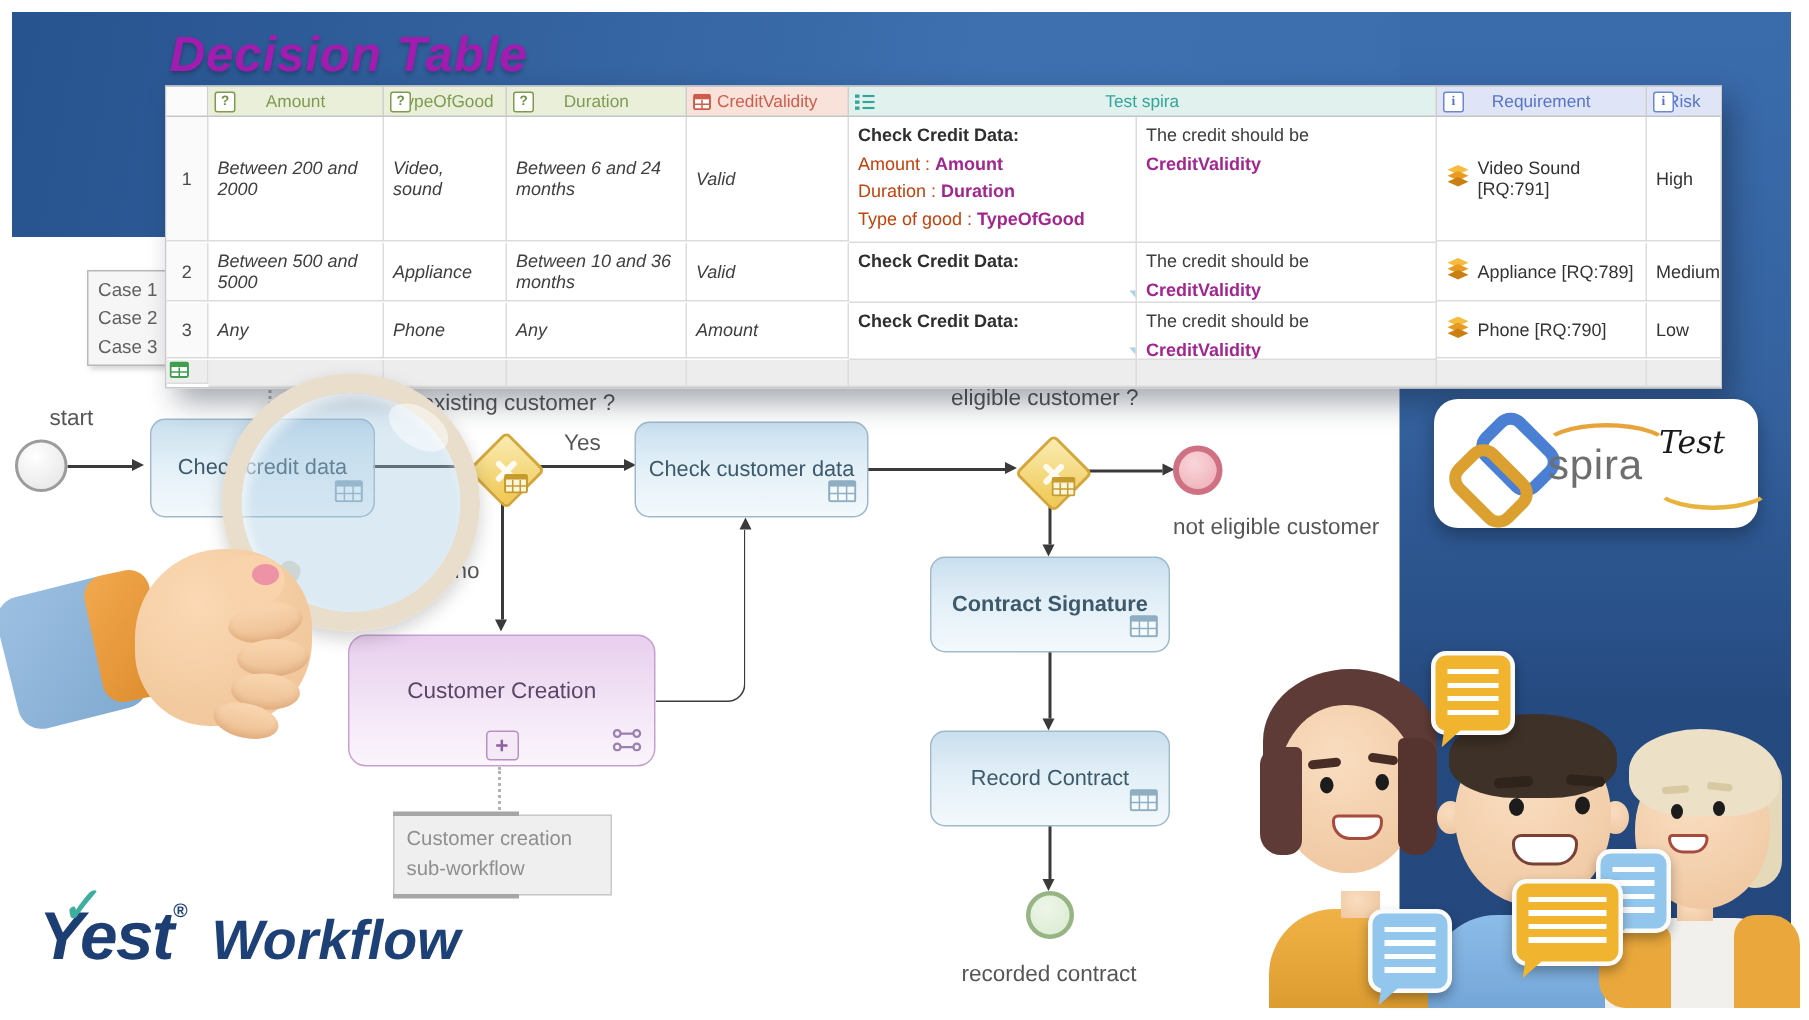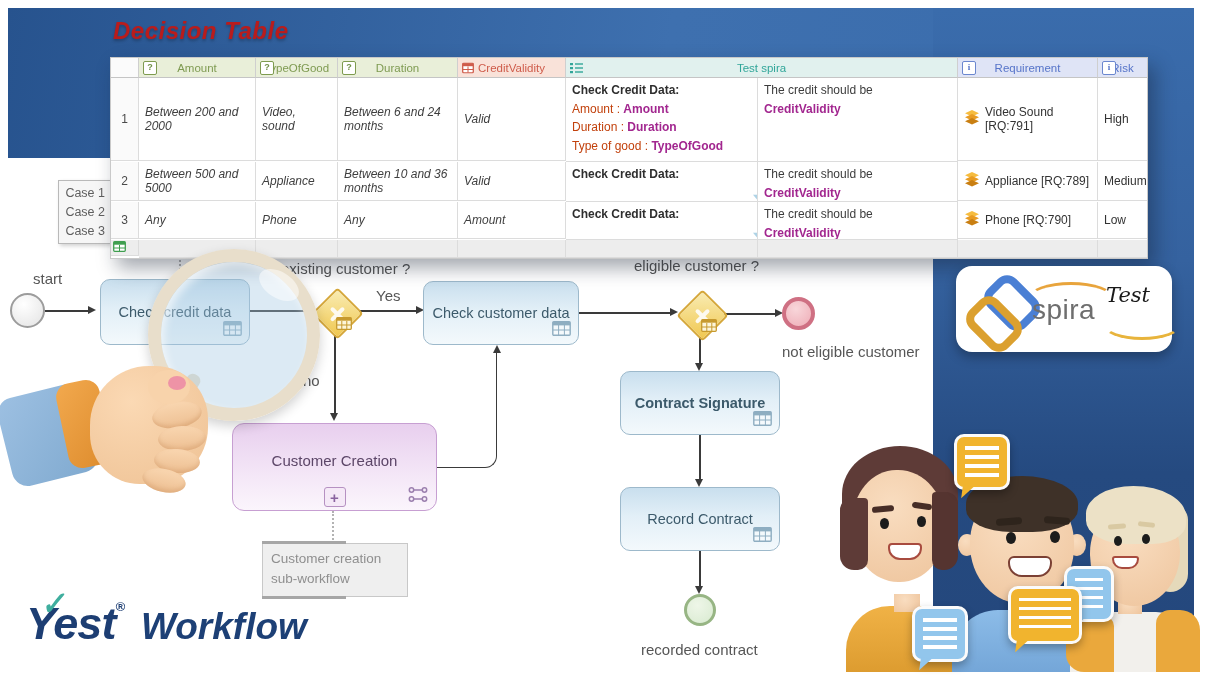--- a/index.html
+++ b/index.html
@@ -3,22 +3,22 @@
 <meta charset="utf-8">
 <style>
   html,body{margin:0;padding:0;background:#fff;}
   #canvas{position:relative;width:1206px;height:680px;background:#ffffff;overflow:hidden;
           font-family:"Liberation Sans",sans-serif;}
   
   .banner{position:absolute;left:8px;top:8px;width:1186px;height:150px;
           background:linear-gradient(100deg,#27538e 0%,#3e70af 55%,#3a6cac 100%);z-index:1;}
   .sideband{position:absolute;left:933px;top:8px;width:261px;height:664px;
           background:linear-gradient(180deg,#3a6cac 0%,#35629f 38%,#254a80 70%,#24477c 100%);z-index:2;}
-  .page-title{position:absolute;left:113px;top:17px;z-index:5;color:#b91c1c;
-          font-size:24px;font-weight:bold;font-style:italic;letter-spacing:.5px;
+  .page-title{position:absolute;left:113px;top:17px;z-index:5;color:#a21caf;
+          font-size:33px;font-weight:bold;font-style:italic;letter-spacing:.5px;
           text-shadow:0 2px 3px rgba(0,0,0,.25);}
   
   .dt{position:absolute;left:110px;top:57px;width:1036px;z-index:20;background:#fff;
       border:1px solid #c9c9c9;box-shadow:7px 9px 18px rgba(15,25,45,.38);font-size:12px;color:#3c3c3c;}
   .dtrow{display:grid;grid-template-columns:28px 117px 82px 120px 108px 192px 200px 140px 49px;}
   .hc{position:relative;height:19px;display:flex;align-items:center;justify-content:center;
       font-size:11.5px;border-right:1px solid #cfcfcf;border-bottom:1px solid #c5c5c5;}
   .hic{position:absolute;left:4px;top:50%;transform:translateY(-50%);display:flex;align-items:center;}
   .h-green{background:#e9efd9;color:#7f9b52;}
   .h-red{background:#f9e2d9;color:#cf5c4b;}

